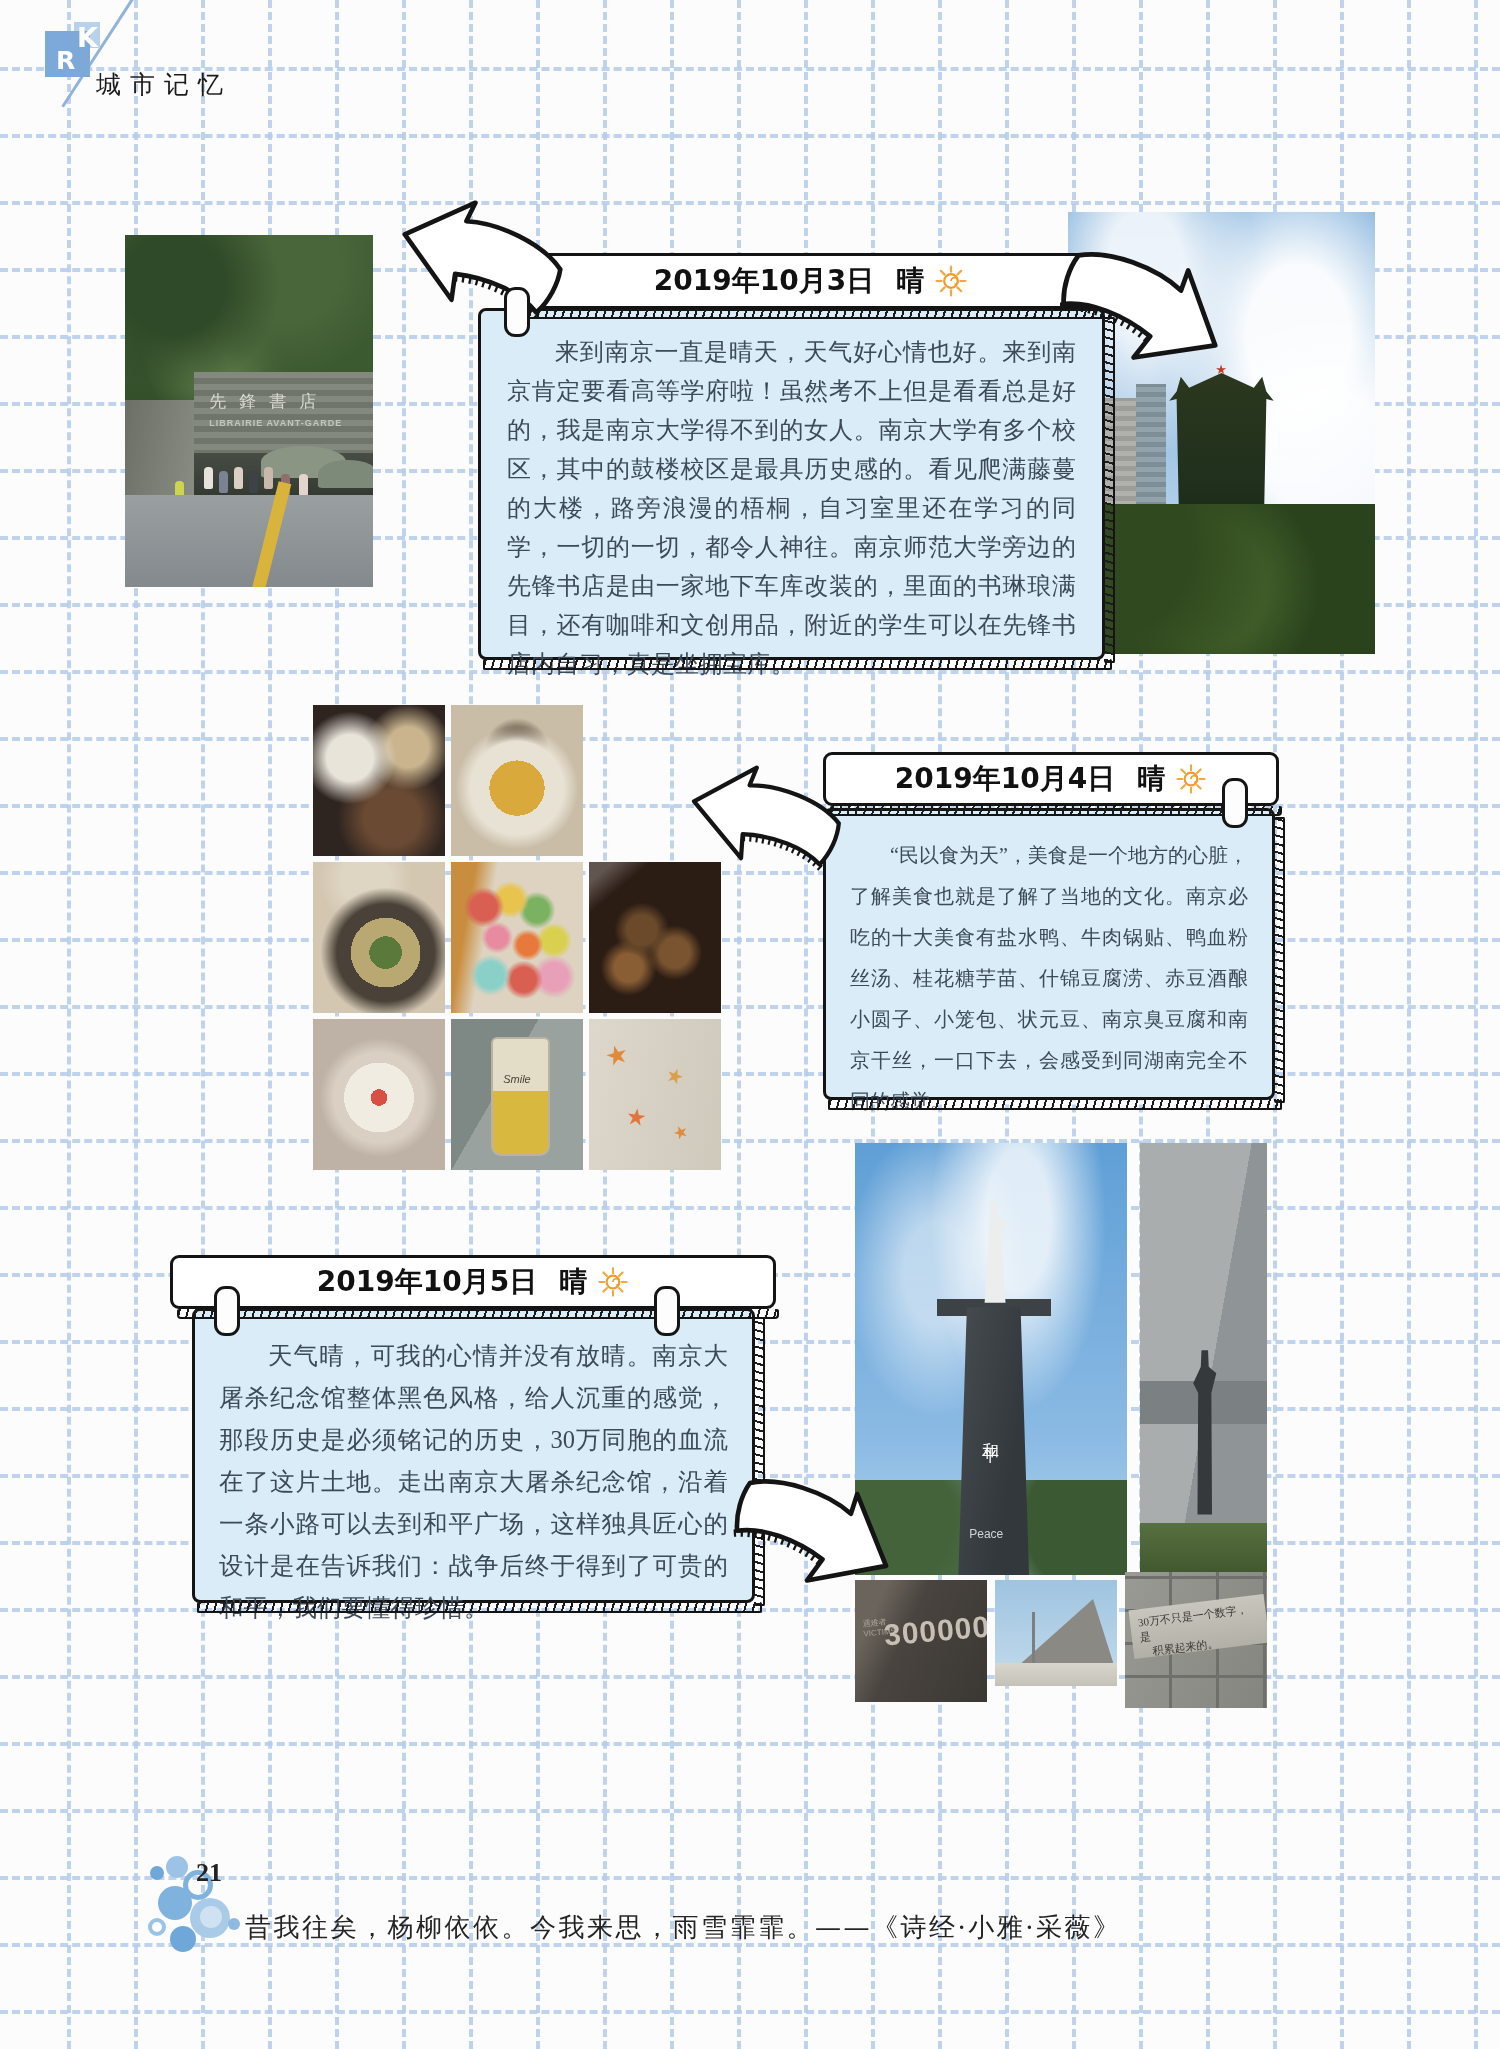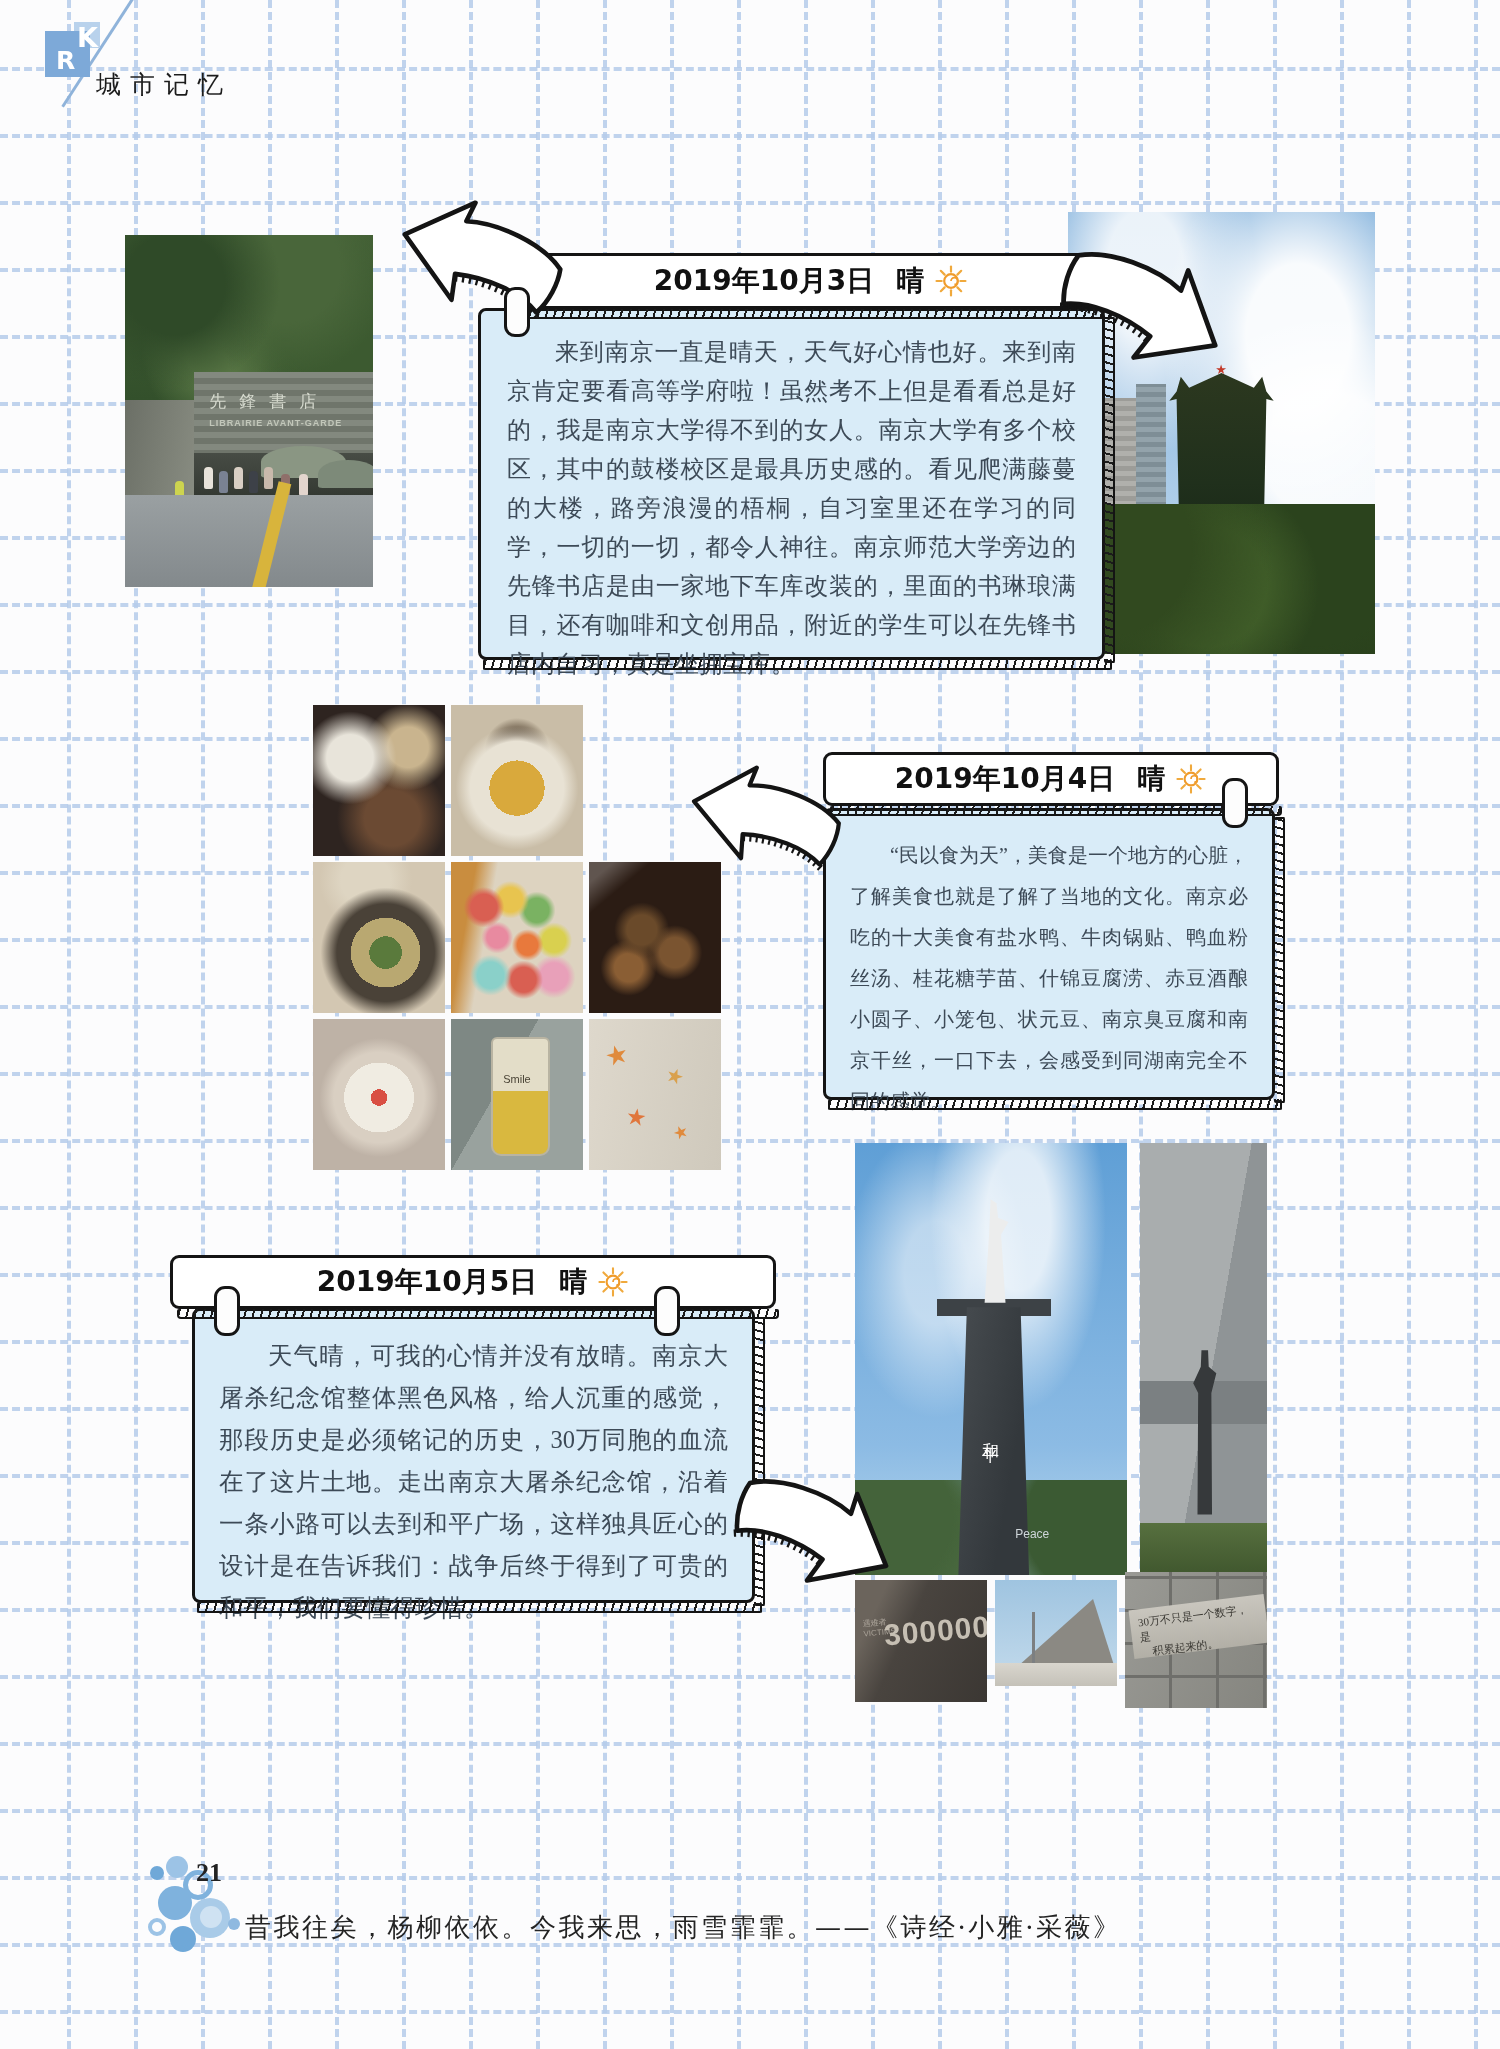--- a/index.html
+++ b/index.html
@@ -71,33 +71,33 @@
   .tw-star{color:#c23a2a;font-size:13px;}
   .tw-trees{left:0;bottom:0;right:0;height:34%;background:
       radial-gradient(circle at 12% 30%,#31491f 0 30%,transparent 58%),
       radial-gradient(circle at 45% 55%,#3f5c28 0 32%,transparent 60%),
       radial-gradient(circle at 80% 35%,#2b431d 0 34%,transparent 62%),
       linear-gradient(#3a5526,#273d1a);}
   .tw-roofline{left:0;bottom:26%;right:0;height:6px;background:#3c4438;}
   
   .fc{position:absolute;overflow:hidden;z-index:2;}
   .smile-cup{position:absolute;left:30%;top:12%;width:42%;height:76%;background:linear-gradient(#e3ddc8 0 45%,#d9b83f 45% 100%);border-radius:6px 6px 10px 10px;border:2px solid #b9b4a2;}
-  .smile-txt{position:absolute;left:0;right:0;top:36%;text-align:center;font-size:11px;color:#4a4436;font-family:"Liberation Sans",sans-serif;}
+  .smile-txt{position:absolute;left:0;right:0;top:36%;text-align:center;font-size:11px;color:#4a4436;font-style:italic;font-family:"Liberation Sans",sans-serif;}
   .star-glyph{position:absolute;color:#e08a3c;font-family:"DejaVu Sans",sans-serif;}
   
   .st-sky{inset:0;background:
       radial-gradient(ellipse at 60% 18%,rgba(255,255,255,.8) 0 14%,transparent 38%),
       radial-gradient(ellipse at 30% 30%,rgba(255,255,255,.55) 0 12%,transparent 34%),
       linear-gradient(#5f9fd6,#8cbbe4 70%,#b9d8ee);}
   .st-ped{left:38%;top:38%;width:26%;height:62%;background:linear-gradient(100deg,#474c50,#33383c 70%);
       clip-path:polygon(12% 0,88% 0,100% 100%,0 100%);}
   .st-base{left:30%;top:36%;width:42%;height:4%;background:#3d4246;}
   .st-fig{left:46%;top:13%;width:11%;height:24%;background:#eceded;clip-path:polygon(35% 0,55% 4%,60% 18%,95% 22%,70% 34%,85% 100%,15% 100%,30% 34%);}
   .st-label{color:#fff;font-size:17px;writing-mode:vertical-rl;letter-spacing:6px;font-family:"DejaVu Sans",sans-serif;}
-  .st-peace{color:#cfd6da;font-size:12px;font-family:"Liberation Sans",sans-serif;margin-left:46px;}
+  .st-peace{color:#cfd6da;font-size:12px;font-family:"Liberation Sans",sans-serif;}
   .st-trees{left:0;bottom:0;right:0;height:22%;background:
       radial-gradient(circle at 10% 40%,#44633a 0 28%,transparent 56%),
       radial-gradient(circle at 90% 45%,#3b5a33 0 30%,transparent 58%),
       radial-gradient(circle at 30% 70%,#507246 0 22%,transparent 46%),transparent;}
   
   .so-bg{inset:0;background:linear-gradient(100deg,#a9adae 0 55%,#8f9496 55% 100%);}
   .so-band{left:0;top:55%;right:0;height:10%;background:#7b8082;}
   .so-fig{left:38%;top:48%;width:26%;height:38%;background:#36393b;clip-path:polygon(40% 0,60% 0,62% 10%,85% 14%,70% 26%,72% 100%,28% 100%,30% 26%,15% 20%,38% 10%);}
   .so-green{left:0;bottom:0;right:0;height:12%;background:linear-gradient(#57703f,#40572e);}
   

